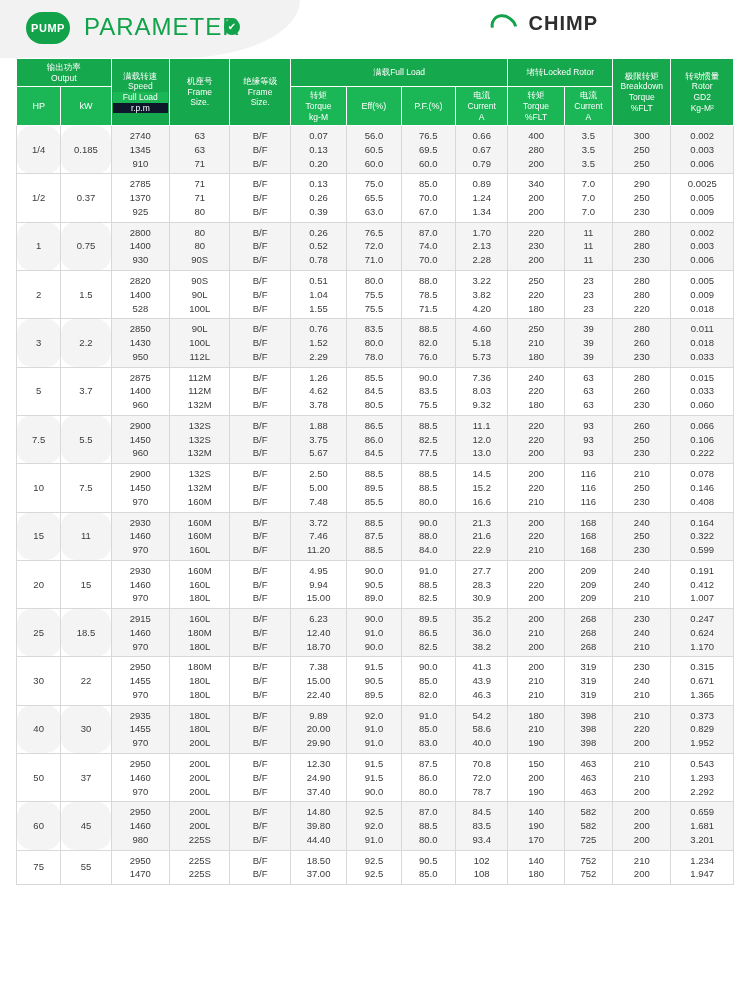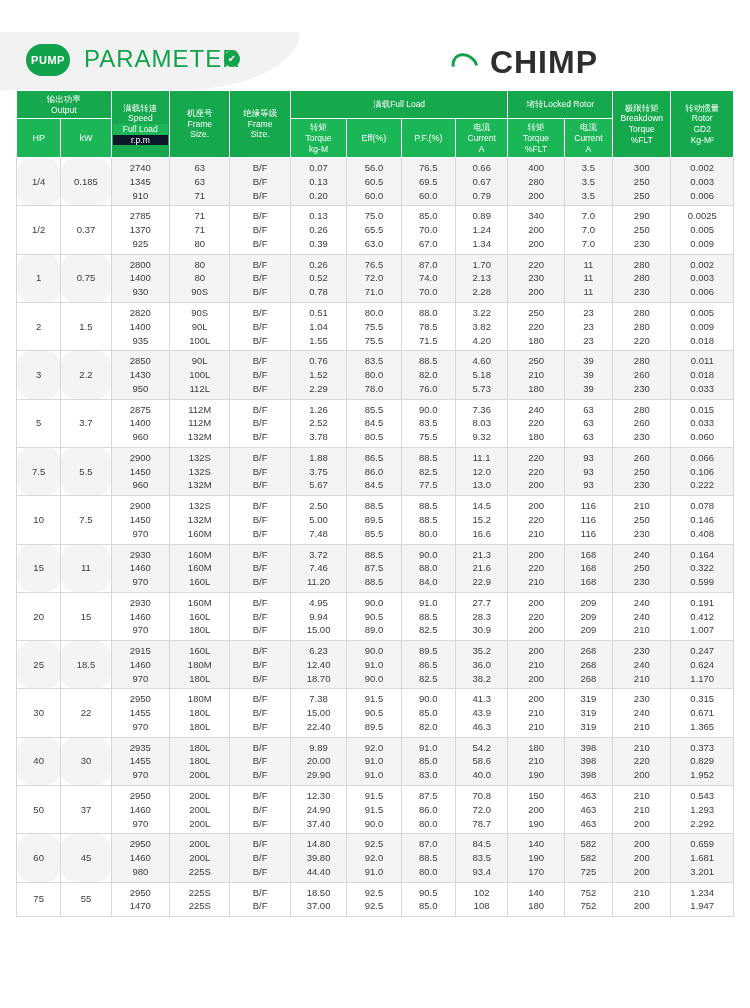--- a/index.html
+++ b/index.html
@@ -14,21 +14,20 @@
     color: #333333;
     position: relative;
     overflow: hidden;
   }
   
   .header {
     position: relative;
     height: 58px;
     width: 612px;
     box-sizing: border-box;
-    margin-top: 32px;
   }
   .header-arc {
     position: absolute;
     left: 0;
     top: 0;
     width: 300px;
     height: 58px;
     background: #f2f2f2;
     border-bottom-right-radius: 120px 58px;
   }
@@ -67,21 +66,21 @@
     background: #11a24a;
     color: #ffffff;
     font-size: 10px;
     line-height: 16px;
     text-align: center;
   }
   .brand {
     position: absolute;
     right: 14px;
     top: 12px;
-    font-size: 32px;
+    font-size: 20px;
     font-weight: bold;
     color: #2e2e2e;
     letter-spacing: 1px;
     display: flex;
     align-items: center;
     gap: 13px;
   }
   .brand .swoosh {
     display: inline-block;
     width: 26px;
@@ -352,21 +351,21 @@
 230</td>
           <td>0.002
 0.003
 0.006</td>
         </tr>
         <tr class="plain">
           <td class="hp">2</td>
           <td class="kw">1.5</td>
           <td>2820
 1400
-935</td>
+528</td>
           <td>90S
 90L
 100L</td>
           <td>B/F
 B/F
 B/F</td>
           <td>0.51
 1.04
 1.55</td>
           <td>80.0
@@ -434,21 +433,21 @@
           <td>2875
 1400
 960</td>
           <td>112M
 112M
 132M</td>
           <td>B/F
 B/F
 B/F</td>
           <td>1.26
-2.52
+4.62
 3.78</td>
           <td>85.5
 84.5
 80.5</td>
           <td>90.0
 83.5
 75.5</td>
           <td>7.36
 8.03
 9.32</td>

